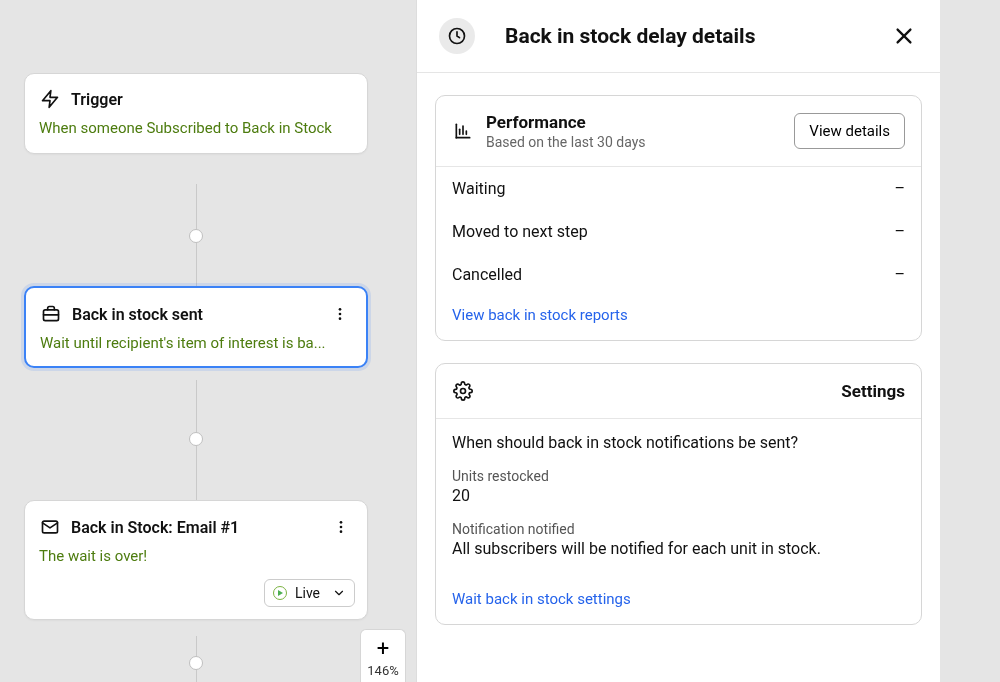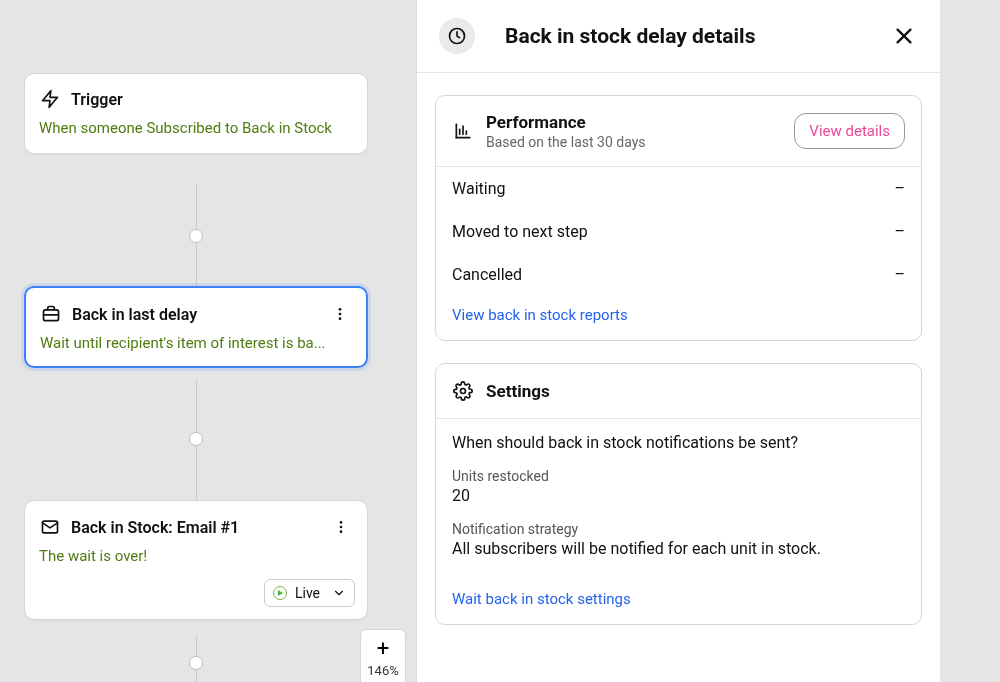--- a/index.html
+++ b/index.html
@@ -203,47 +203,47 @@
       border-radius: 10px;
       margin-bottom: 22px;
     }
     .section-header {
       display: flex;
       align-items: center;
       padding: 16px 16px;
       gap: 12px;
       border-bottom: 1px solid #e6e6e6;
     }
-    .section-header.no-border { border-bottom: none; }
+    .section-header.no-border { border-bottom: none; text-align: right; }
     .section-header-icon {
       width: 22px;
       height: 22px;
       display: flex;
       align-items: center;
       justify-content: center;
     }
     .section-title-block { flex: 1; }
     .section-title {
       font-size: 17px;
       font-weight: 700;
       color: #111;
     }
     .section-subtitle {
       font-size: 14px;
       color: #666;
       margin-top: 2px;
     }
     .view-details-btn {
       border: 1px solid #999;
-      border-radius: 12px;
+      border-radius: 6px;
       background: #fff;
       padding: 8px 14px;
       font-size: 15px;
       cursor: pointer;
-      color: #ec4899;
+      color: #000000;
       font-family: inherit;
     }
     .stat-row {
       display: flex;
       justify-content: space-between;
       padding: 12px 16px;
       font-size: 16px;
       color: #111;
     }
     .stat-value {
@@ -306,21 +306,21 @@
 
   <div class="flow-node selected" style="top:286px;">
     <div class="node-header">
       <span class="node-icon">
         <svg width="20" height="20" viewBox="0 0 24 24" fill="none" stroke="#111" stroke-width="2" stroke-linecap="round" stroke-linejoin="round">
             <rect x="3" y="7" width="18" height="13" rx="2"></rect>
             <path d="M16 7V5a2 2 0 0 0-2-2h-4a2 2 0 0 0-2 2v2"></path>
             <path d="M3 13h18"></path>
           </svg>
       </span>
-      <span class="node-title">Back in last delay</span>
+      <span class="node-title">Back in stock sent</span>
       <span class="node-menu">
         <svg width="16" height="16" viewBox="0 0 24 24" fill="#111">
             <circle cx="12" cy="5" r="2"></circle>
             <circle cx="12" cy="12" r="2"></circle>
             <circle cx="12" cy="19" r="2"></circle>
           </svg>
       </span>
     </div>
     <div class="node-desc">Wait until recipient's item of interest is ba...</div>
   </div>
@@ -422,19 +422,19 @@
             </svg>
         </span>
         <div class="section-title-block">
           <div class="section-title">Settings</div>
         </div>
       </div>
       <div class="settings-body">
         <div class="settings-question">When should back in stock notifications be sent?</div>
         <div class="settings-label">Units restocked</div>
         <div class="settings-value">20</div>
-        <div class="settings-label">Notification strategy</div>
+        <div class="settings-label">Notification notified</div>
         <div class="settings-value">All subscribers will be notified for each unit in stock.</div>
       </div>
       <a class="section-link">Wait back in stock settings</a>
     </div>
   </div>
 </div>
 
 </body></html>

